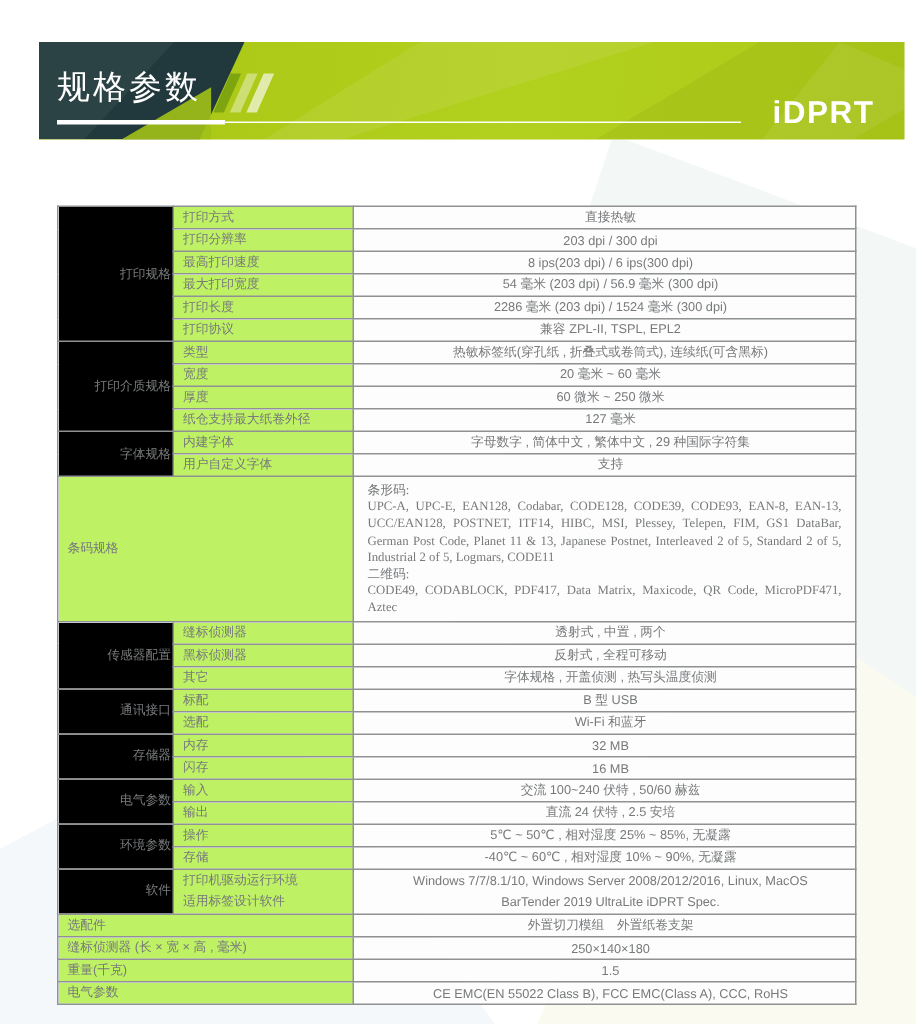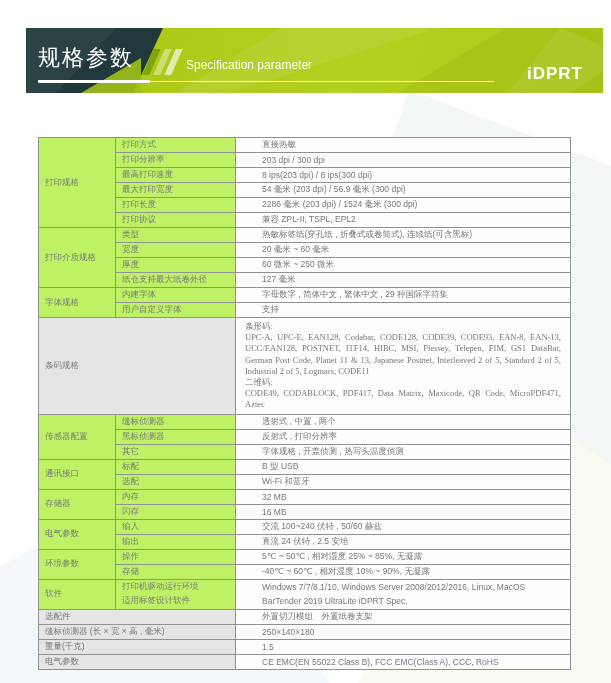--- a/index.html
+++ b/index.html
@@ -38,37 +38,37 @@
   .banner-title{position:absolute;left:12px;top:15px;font-size:22px;color:#ffffff;
                letter-spacing:2px;font-weight:400;z-index:3;}
   .slashes{position:absolute;left:122px;top:21px;z-index:3;display:flex;}
   .slash{width:7px;height:26px;margin-right:4px;transform:skewX(-24deg);}
   .slash.s1{background:#7ea50f;}
   .slash.s2{background:#cdde72;}
   .slash.s3{background:#e2ebab;}
   .underline-thick{position:absolute;left:12px;top:52px;width:112px;height:3px;background:#ffffff;z-index:3;}
   .underline-thin{position:absolute;left:124px;top:53px;width:344px;height:1px;background:#ffffff;z-index:3;}
   .banner-subtitle{position:absolute;left:160px;top:30px;font-size:12px;color:rgba(255,255,255,.95);z-index:3;}
-  .banner-logo{position:absolute;right:20px;top:36px;font-size:17px;font-weight:bold;color:#ffffff;
+  .banner-logo{position:absolute;right:20px;top:36px;font-size:21px;font-weight:bold;color:#ffffff;
                letter-spacing:1px;z-index:3;font-family:"Liberation Sans",sans-serif;}
 
   
   table.spec{position:absolute;left:38px;top:137px;width:532px;z-index:1;
              border-collapse:collapse;table-layout:fixed;
              font-size:8.5px;color:#77797b;}
   table.spec col.c-group{width:77px;}
   table.spec col.c-key{width:120px;}
   table.spec col.c-val{width:335px;}
   table.spec th,table.spec td{border:1px solid #8f9193;font-weight:400;
              vertical-align:middle;overflow:hidden;white-space:nowrap;}
   table.spec tr{height:15px;}
-  th.group-label{background:#bef264;text-align:left;padding-left:6px;}
+  th.group-label{background:#000000;text-align:right;padding-left:6px;}
   td.key{background:#bef264;padding-left:6px;}
-  td.val{background:#fdfdfd;padding-left:26px;}
-  td.section-label{background:#e5e5e5;padding-left:6px;}
+  td.val{background:#fdfdfd;padding-left:9px;text-align:center;}
+  td.section-label{background:#bef264;padding-left:6px;}
   tr.seamless-top th,tr.seamless-top td{border-bottom:none;}
   tr.seamless-bottom td{border-top:none;}
   td.val.multi{white-space:normal;line-height:11.2px;padding:3px 9px 3px 9px;
                text-align:justify;vertical-align:top;font-family:Liberation Serif, serif;}
   td.val.multi div{min-height:11px;}
 </style>
 </head>
 <body>
 
 <div class="page">
@@ -86,21 +86,20 @@
     </div>
     <div class="banner-green-tri"></div>
     <div class="banner-title">规格参数</div>
     <div class="slashes">
       <div class="slash s1"></div>
       <div class="slash s2"></div>
       <div class="slash s3"></div>
     </div>
     <div class="underline-thick"></div>
     <div class="underline-thin"></div>
-    <div class="banner-subtitle">Specification parameter</div>
     <div class="banner-logo">iDPRT</div>
   </div>
 
   <table class="spec">
     <colgroup>
         <col class="c-group">
         <col class="c-key">
         <col class="c-val">
       </colgroup>
     <tbody id="spec-body">
@@ -164,21 +163,21 @@
             <div>CODE49, CODABLOCK, PDF417, Data Matrix, Maxicode, QR Code, MicroPDF471, Aztec</div>
           </td>
         </tr>
         <tr>
           <th class="group-label" rowspan="3">传感器配置</th>
           <td class="key">缝标侦测器</td>
           <td class="val">透射式 , 中置 , 两个</td>
         </tr>
         <tr>
           <td class="key">黑标侦测器</td>
-          <td class="val">反射式 , 打印分辨率</td>
+          <td class="val">反射式 , 全程可移动</td>
         </tr>
         <tr>
           <td class="key">其它</td>
           <td class="val">字体规格 , 开盖侦测 , 热写头温度侦测</td>
         </tr>
         <tr>
           <th class="group-label" rowspan="2">通讯接口</th>
           <td class="key">标配</td>
           <td class="val">B 型 USB</td>
         </tr>

